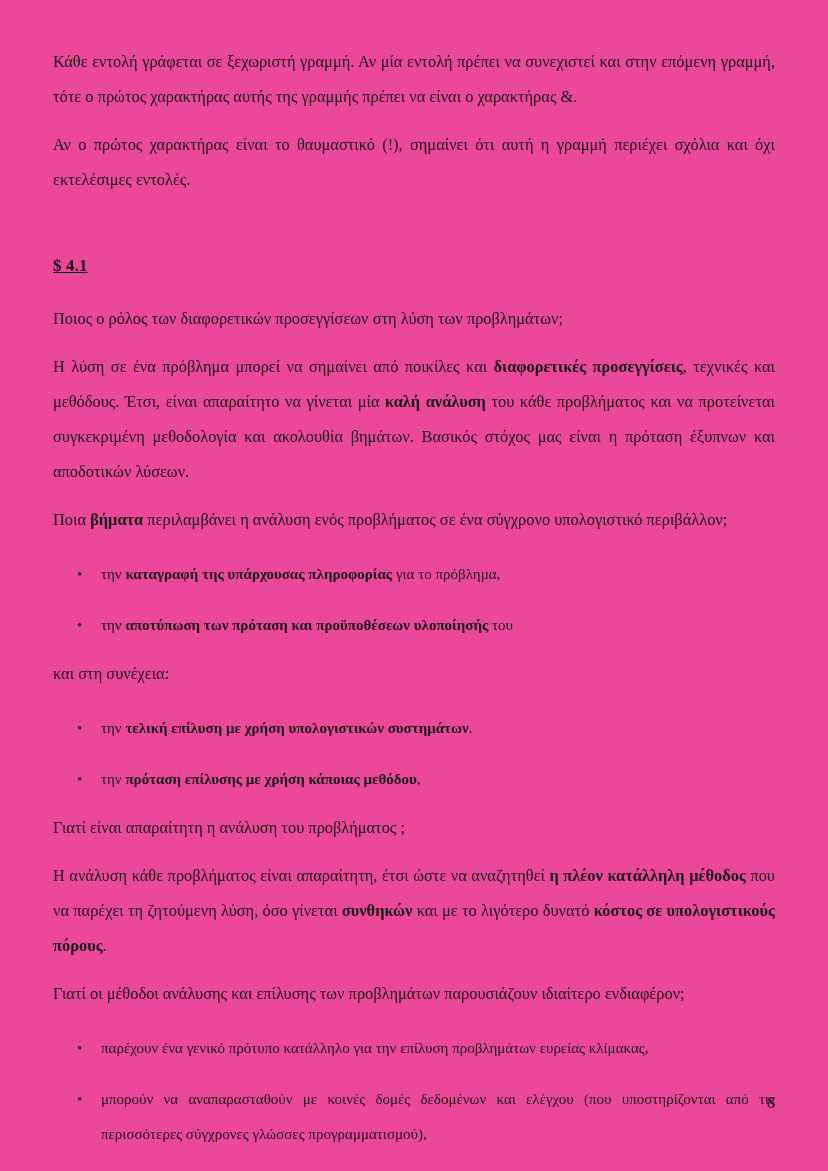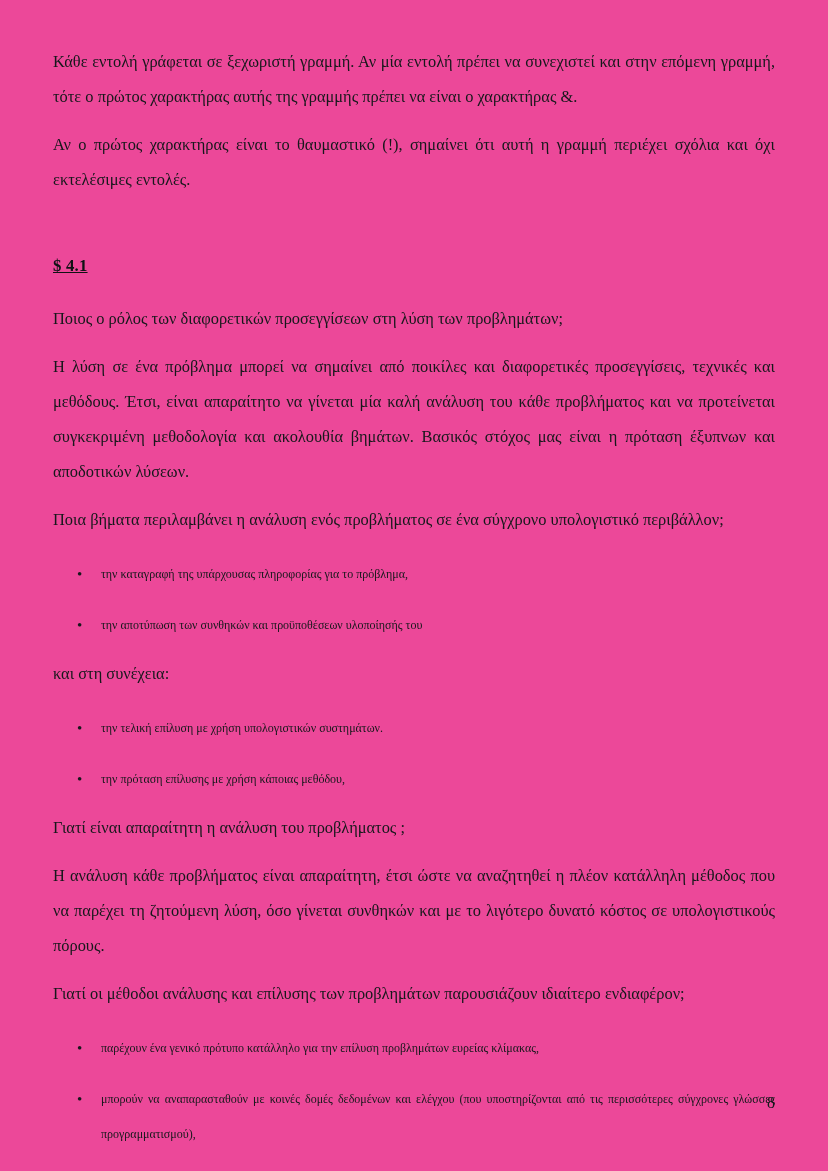--- a/index.html
+++ b/index.html
@@ -48,37 +48,37 @@
     text-decoration: underline;
   }
   ul.bullets {
     list-style: none;
     margin: 0;
     padding: 0;
   }
   ul.bullets li {
     position: relative;
     padding-left: 48px;
-    font-size: 12px;
+    font-size: 15px;
     line-height: 35px;
     text-align: justify;
     color: #16181b;
     margin-bottom: 16px;
   }
   ul.bullets li:last-child { margin-bottom: 0; }
   ul.bullets li::before {
     content: "\2022";
     position: absolute;
     left: 24px;
     top: 0;
     font-size: 15px;
     line-height: 35px;
     color: #16181b;
   }
-  b, strong { font-weight: normal; }
+  b, strong { font-weight: bold; }
   .pagenum {
     position: absolute;
     right: 53px;
     bottom: 58px;
     font-size: 16px;
     line-height: 20px;
     color: #16181b;
   }
 </style>
 </head>
@@ -106,21 +106,21 @@
     <p class="para"><span>Η λύση σε ένα πρόβλημα μπορεί να σημαίνει από ποικίλες και </span><b>διαφορετικές προσεγγίσεις</b><span>, τεχνικές και μεθόδους. Έτσι, είναι απαραίτητο να γίνεται μία </span><b>καλή ανάλυση</b><span> του κάθε προβλήματος και να προτείνεται συγκεκριμένη μεθοδολογία και ακολουθία βημάτων. Βασικός στόχος μας είναι η πρόταση έξυπνων και αποδοτικών λύσεων.</span></p>
 
     <div class="gap-sm"></div>
 
     <p class="para"><span>Ποια </span><b>βήματα</b><span> περιλαμβάνει η ανάλυση ενός προβλήματος σε ένα σύγχρονο υπολογιστικό περιβάλλον;</span></p>
 
     <div class="gap-md"></div>
 
     <ul class="bullets">
       <li><span>την </span><b>καταγραφή της υπάρχουσας πληροφορίας</b><span> για το πρόβλημα,</span></li>
-      <li><span>την </span><b>αποτύπωση των συνθηκών και προϋποθέσεων υλοποίησής</b><span> του</span></li>
+      <li><span>την </span><b>αποτύπωση των πρόταση και προϋποθέσεων υλοποίησής</b><span> του</span></li>
     </ul>
 
     <div class="gap-sm"></div>
 
     <p class="para">και στη συνέχεια:</p>
 
     <div class="gap-md"></div>
 
     <ul class="bullets">
       <li><span>την </span><b>τελική επίλυση με χρήση υπολογιστικών συστημάτων</b><span>.</span></li>

